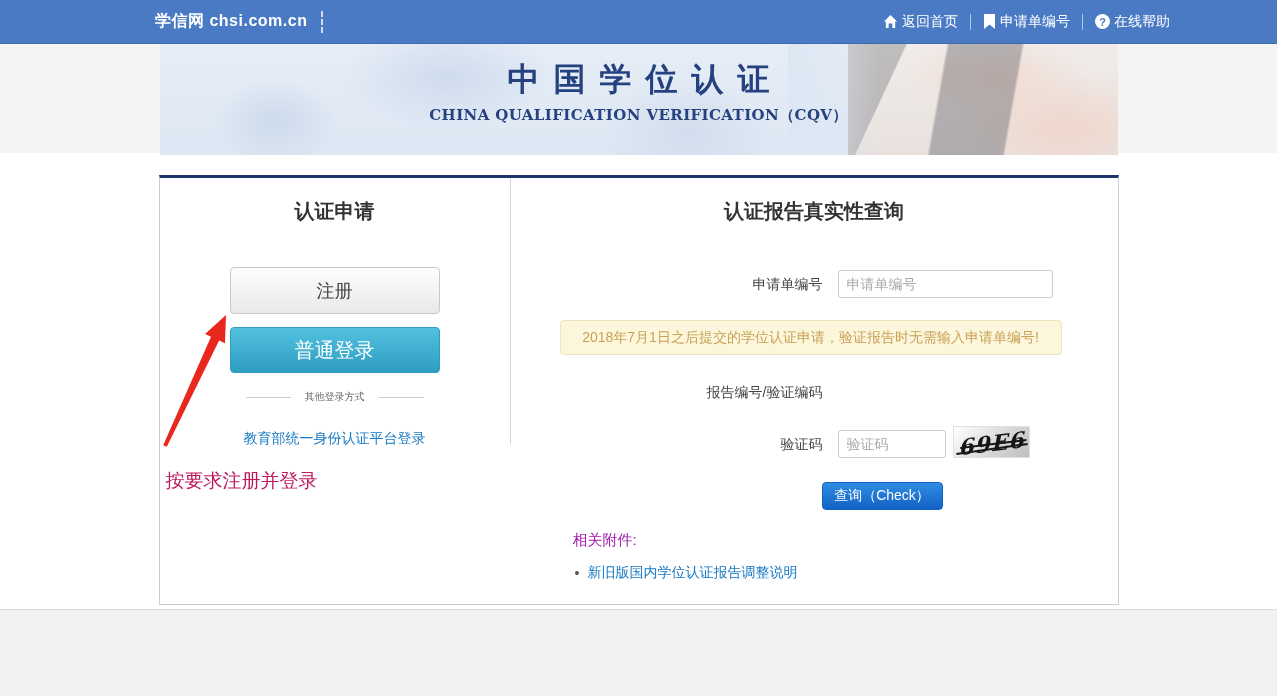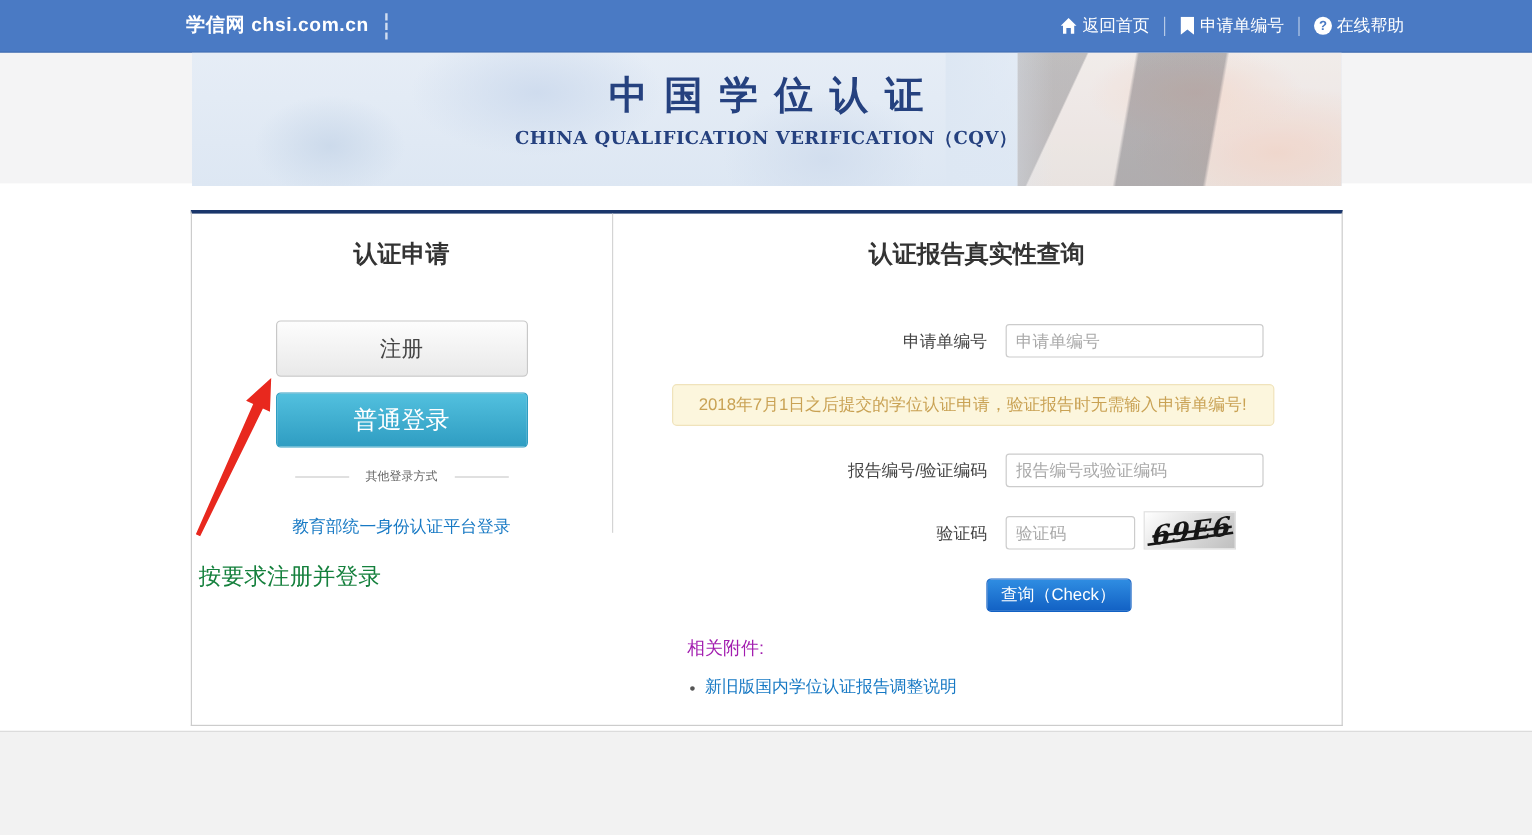--- a/index.html
+++ b/index.html
@@ -78,21 +78,21 @@
   .btn-login {
     display:block; width:210px; height:46px; margin:13px auto 0;
     background:linear-gradient(180deg,#52c0de 0%,#2f9dc2 100%);
     border:1px solid #2f9dc2; border-radius:4px;
     font-size:20px; color:#fff; cursor:pointer;
     font-family:"Liberation Sans","DejaVu Sans",sans-serif;
   }
   .other-login { margin-top:17px; display:flex; align-items:center; justify-content:center; color:#666; font-size:10px; }
   .other-login .hr { width:45px; height:1px; background:#ccc; margin:0 14px; }
   .sso-link { display:inline-block; margin-top:26px; color:#1779c4; font-size:14px; text-decoration:none; cursor:pointer; }
-  .annotation { position:absolute; left:6px; top:290px; color:#15803d; font-size:19px; white-space:nowrap; }
+  .annotation { position:absolute; left:6px; top:290px; color:#be185d; font-size:19px; white-space:nowrap; }
   .arrow-svg { position:absolute; left:0; top:128px; pointer-events:none; }
 
   
   .right-col { flex:1; padding-top:20px; position:relative; }
   .right-col .col-title { text-align:center; }
   .frow { display:flex; align-items:flex-end;padding-left:16px; }
   .frow.r1 { margin-top:45px; }
   .frow.r2 { margin-top:23px; }
   .frow.r3 { margin-top:22px; }
   .flabel { width:296px; text-align:right; font-size:14px; color:#444; line-height:28px; }
@@ -205,21 +205,20 @@
 
       <div class="frow r1">
         <span class="flabel">申请单编号</span>
         <input class="finput" type="text" placeholder="申请单编号" style="">
       </div>
 
       <div class="notice">2018年7月1日之后提交的学位认证申请，验证报告时无需输入申请单编号!</div>
 
       <div class="frow r2">
         <span class="flabel">报告编号/验证编码</span>
-        <input class="finput" type="text" placeholder="报告编号或验证编码" style="">
       </div>
 
       <div class="frow r3">
         <span class="flabel">验证码</span>
         <input class="finput small" type="text" placeholder="验证码" style="">
         <div class="captcha">
           <span class="captcha-text">69E6</span>
           <span class="captcha-line"></span>
         </div>
       </div>

